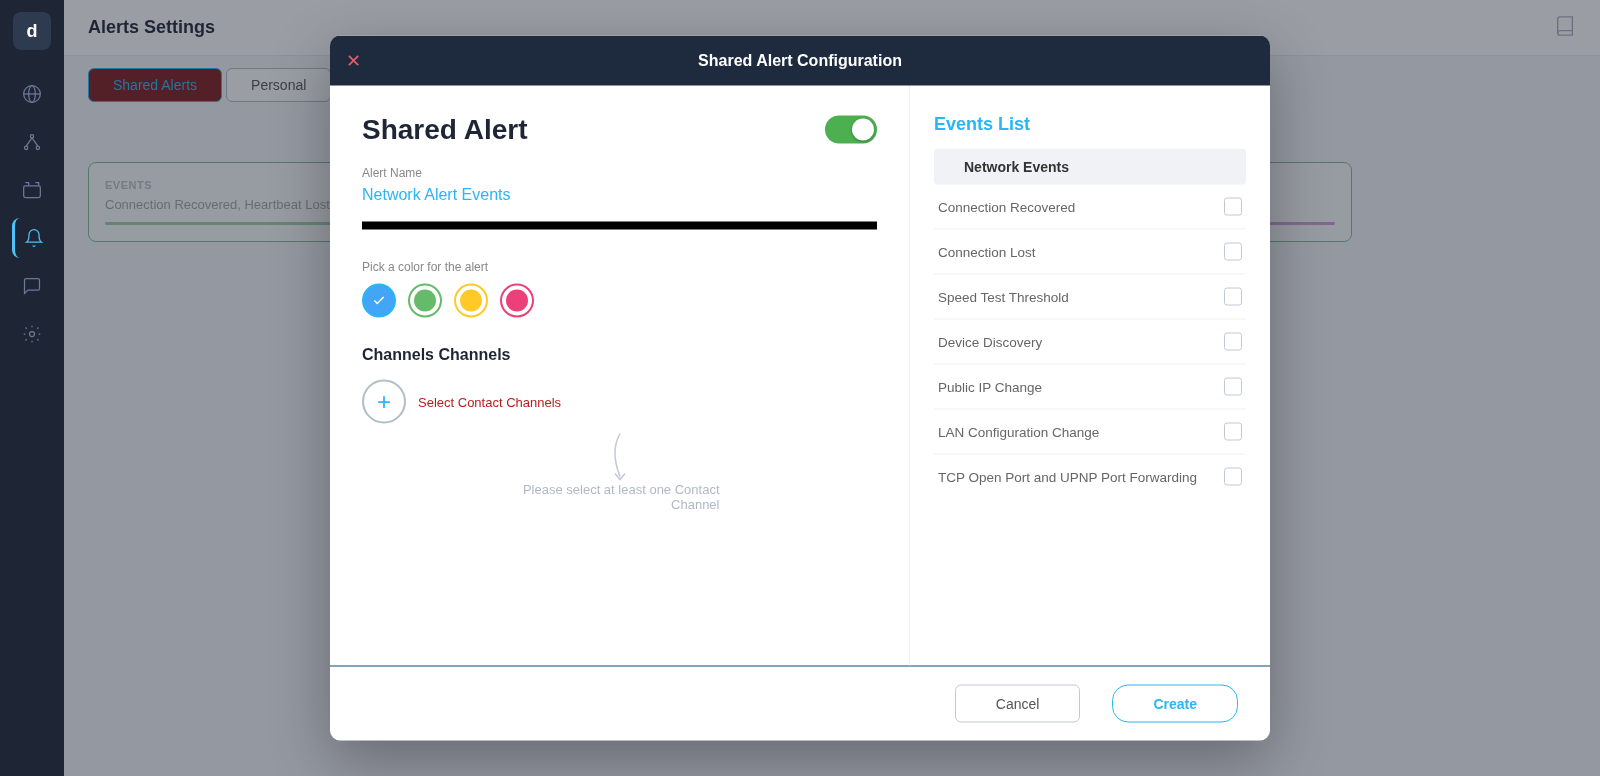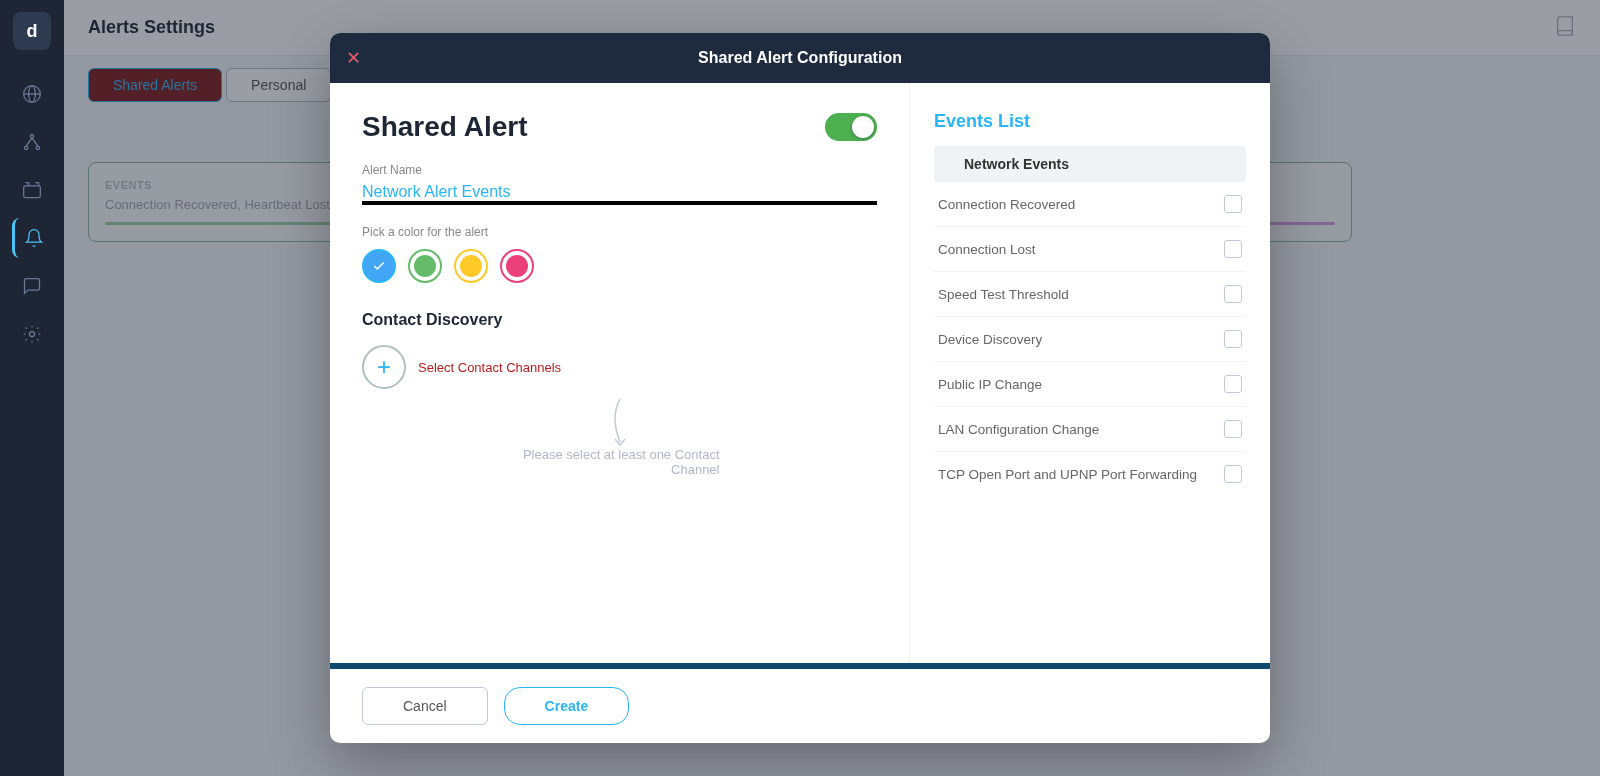--- a/index.html
+++ b/index.html
@@ -195,23 +195,23 @@
 
     .field-label {
       font-size: 12px;
       color: #888;
       margin-bottom: 6px;
     }
     .field-value {
       font-size: 16px;
       color: #29b6f6;
       font-weight: 500;
-      border-bottom: 4px solid #000000;
-      padding-bottom: 0;
-      margin-bottom: 20px;
+      border-bottom: 8px solid #000000;
+      padding-bottom: 18px;
+      margin-bottom: 30px;
     }
 
     .color-label {
       font-size: 12px;
       color: #888;
       margin-bottom: 10px;
     }
     .color-swatches {
       display: flex;
       gap: 12px;
@@ -313,24 +313,24 @@
       border: 1.5px solid #c0c8d8;
       border-radius: 3px;
       background: #fff;
       cursor: pointer;
       flex-shrink: 0;
     }
 
     
     .modal-footer {
       display: flex;
-      justify-content: flex-start;
-      gap: 16px;
+      justify-content: flex-end;
+      gap: 32px;
       padding: 18px 32px;
-      border-top: 6px solid #0c4a6e;
+      border-top: 1px solid #0c4a6e;
     }
     .btn-cancel {
       padding: 10px 40px;
       border: 1.5px solid #c0c8d8;
       border-radius: 6px;
       background: #fff;
       color: #555;
       font-size: 14px;
       cursor: pointer;
     }
@@ -510,21 +510,21 @@
           <span style="width:22px;height:22px;border-radius:50%;background:#66bb6a;display:block;"></span>
         </div>
         <div class="color-swatch" style="background: #fff; border-color: #ffca28;">
           <span style="width:22px;height:22px;border-radius:50%;background:#ffca28;display:block;"></span>
         </div>
         <div class="color-swatch" style="background: #fff; border-color: #ec407a;">
           <span style="width:22px;height:22px;border-radius:50%;background:#ec407a;display:block;"></span>
         </div>
       </div>
 
-      <div class="contact-title">Contact Discovery</div>
+      <div class="contact-title">Channels Channels</div>
 
       <div class="channel-row">
         <button class="add-channel-btn">+</button>
         <span class="channel-hint">Select Contact Channels</span>
       </div>
 
       <div class="arrow-hint">
         <svg width="30" height="50" viewBox="0 0 30 50" fill="none" stroke="#c0c8d8" stroke-width="1.5">
           <path d="M15 2 Q5 20 15 45" stroke-dasharray="none"></path>
           <polyline points="10,42 15,48 20,42"></polyline>

